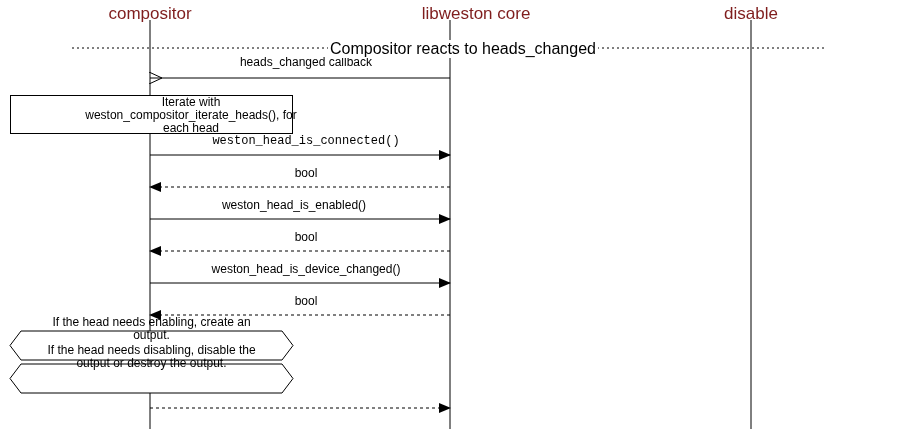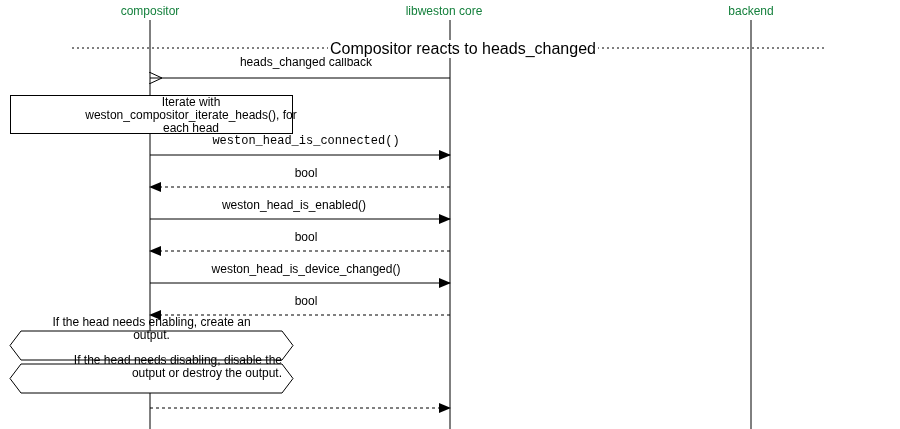--- a/index.html
+++ b/index.html
@@ -17,22 +17,22 @@
   }
   #svg-layer {
     position: absolute;
     left: 0;
     top: 0;
     width: 900px;
     height: 429px;
   }
   .participant-label {
     position: absolute;
-    font-size: 12px;
-    color: #15803d;
+    font-size: 17px;
+    color: #7f1d1d;
     white-space: nowrap;
     transform: translateX(-50%);
     text-align: right;
   }
   .msg-label {
     position: absolute;
     font-size: 12px;
     color: #000000;
     white-space: nowrap;
     transform: translateX(-50%);
@@ -94,38 +94,38 @@
         <line x1="150" y1="219" x2="450" y2="219" stroke="#000000" stroke-width="1" marker-end="url(#arrow-filled-right)"></line>
         <line x1="450" y1="251" x2="150" y2="251" stroke="#000000" stroke-width="1" marker-end="url(#arrow-filled-left)" stroke-dasharray="3,3"></line>
         <line x1="150" y1="283" x2="450" y2="283" stroke="#000000" stroke-width="1" marker-end="url(#arrow-filled-right)"></line>
         <line x1="450" y1="315" x2="150" y2="315" stroke="#000000" stroke-width="1" marker-end="url(#arrow-filled-left)" stroke-dasharray="3,3"></line>
         <line x1="150" y1="408" x2="450" y2="408" stroke="#000000" stroke-width="1" marker-end="url(#arrow-filled-right)" stroke-dasharray="3,3"></line>
       </g>
   </svg>
 
   <div id="participant-labels">
       <div class="participant-label" style="left: 150px; top: 4px;">compositor</div>
-      <div class="participant-label" style="left: 444px; top: 4px;">libweston core</div>
-      <div class="participant-label" style="left: 751px; top: 4px;">backend</div>
+      <div class="participant-label" style="left: 476px; top: 4px;">libweston core</div>
+      <div class="participant-label" style="left: 751px; top: 4px;">disable</div>
     </div>
   <div id="message-labels">
       <div class="msg-label" style="left: 300px; top: 55px;">heads_changed callback</div>
       <div class="msg-label" style="left: 300px; top: 134px; font-family: Liberation Mono, monospace;">weston_head_is_connected()</div>
       <div class="msg-label" style="left: 300px; top: 166px;">bool</div>
       <div class="msg-label" style="left: 288px; top: 198px;">weston_head_is_enabled()</div>
       <div class="msg-label" style="left: 300px; top: 230px;">bool</div>
       <div class="msg-label" style="left: 300px; top: 262px;">weston_head_is_device_changed()</div>
       <div class="msg-label" style="left: 300px; top: 294px;">bool</div>
     </div>
   <div id="divider-labels">
       <div class="divider-label" style="left: 328px; top: 40px;">Compositor reacts to heads_changed</div>
     </div>
   <div id="note-labels">
       <div class="note-text" style="left: 10px; top: 96px; width: 282px; margin-left: 40px;">Iterate with
 weston_compositor_iterate_heads(), for
 each head</div>
       <div class="note-text" style="left: 21px; top: 316px; width: 261px;">If the head needs enabling, create an
 output.</div>
-      <div class="note-text" style="left: 21px; top: 354px; width: 261px; text-align: right;">If the head needs disabling, disable the
+      <div class="note-text" style="left: 21px; top: 344px; width: 261px;">If the head needs disabling, disable the
 output or destroy the output.</div>
     </div>
 
 </div>
 
 </body></html>

